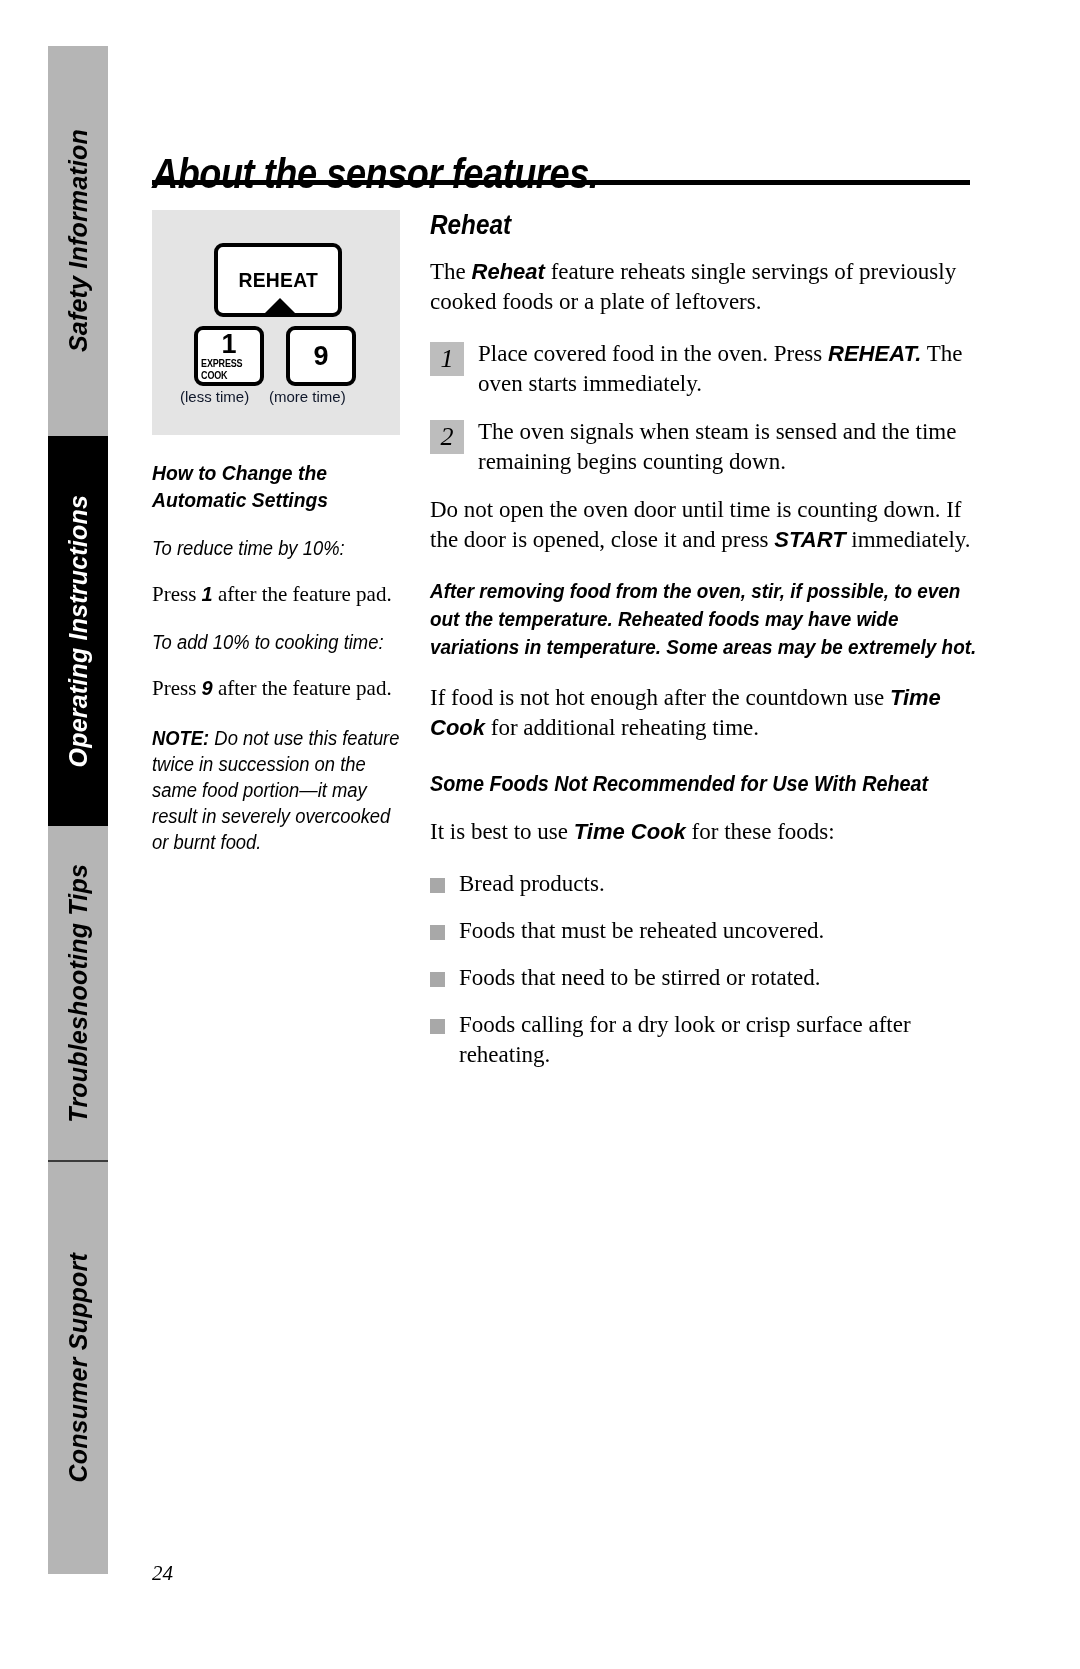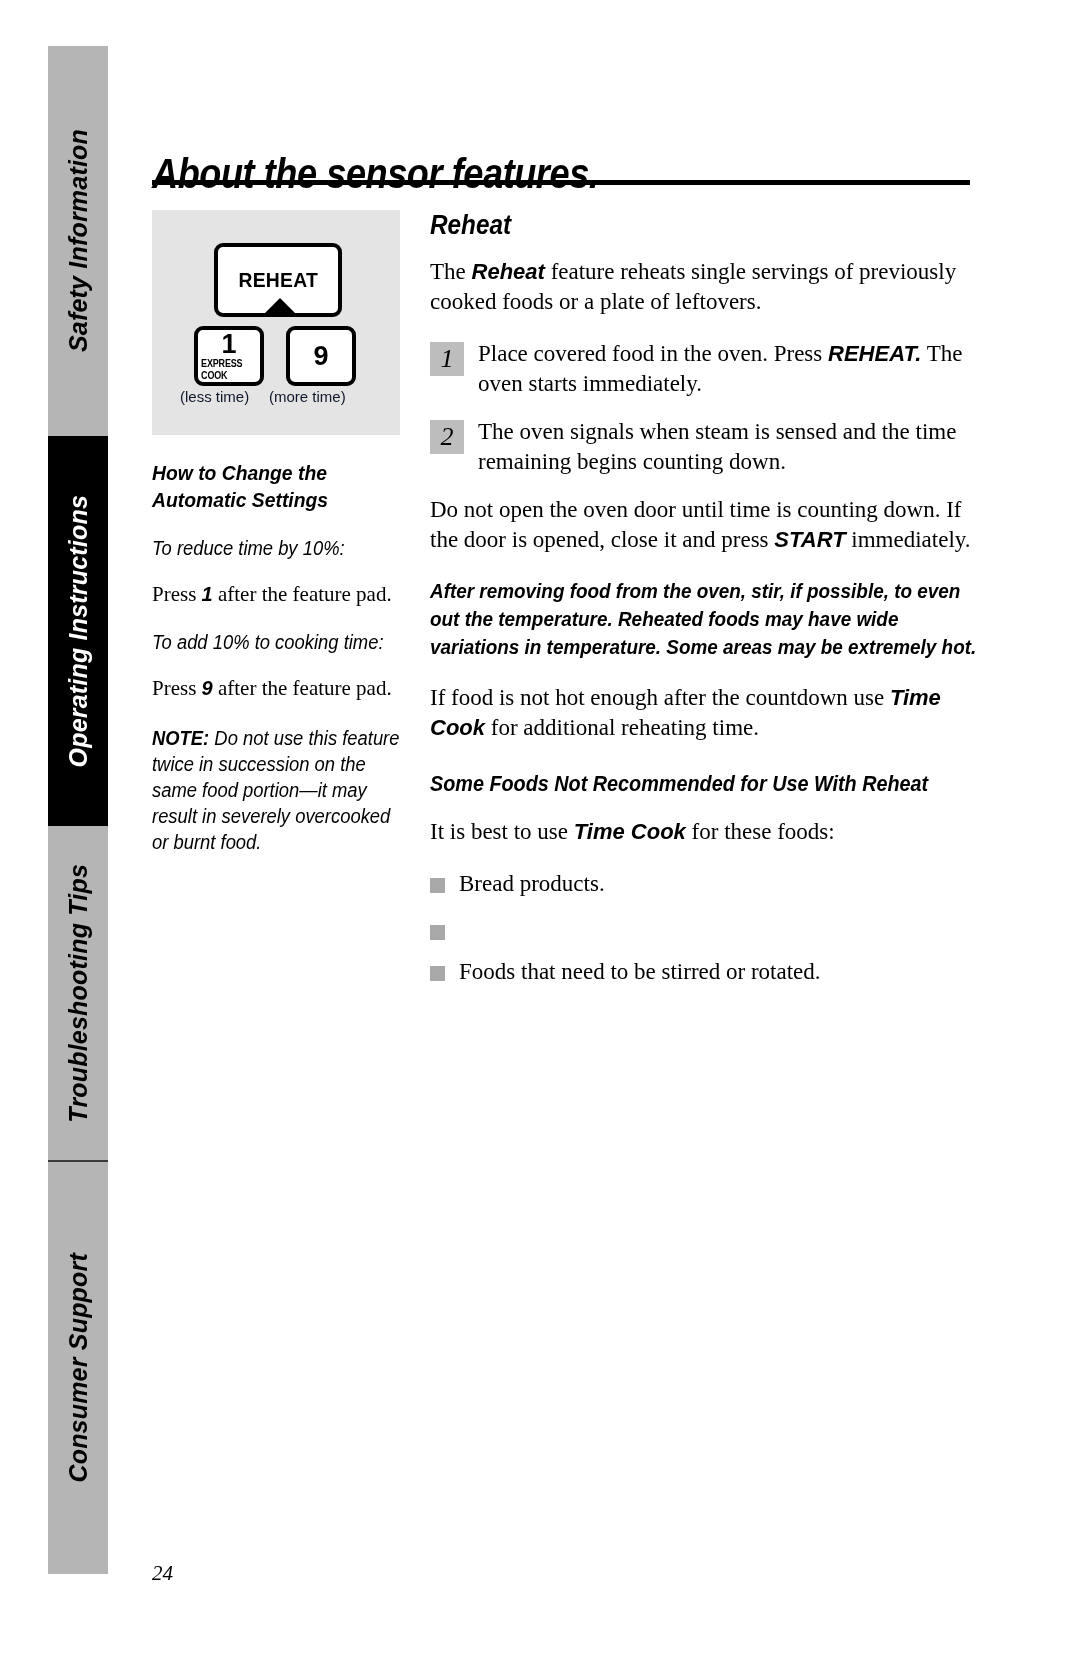--- a/index.html
+++ b/index.html
@@ -414,23 +414,28 @@
     <div class="rc-h3">Some Foods Not Recommended for Use With Reheat</div>
 
     <p class="rc-p"><span>It is best to use </span><span class="sans-bi">Time Cook</span><span> for these foods:</span></p>
 
     <div class="bullet-row">
       <div class="bullet-sq"></div>
       <div class="bullet-text">Bread products.</div>
     </div>
     <div class="bullet-row">
       <div class="bullet-sq"></div>
+      <div class="bullet-text">Foods that must be reheated uncovered.</div>
     </div>
     <div class="bullet-row">
       <div class="bullet-sq"></div>
       <div class="bullet-text">Foods that need to be stirred or rotated.</div>
     </div>
+    <div class="bullet-row">
+      <div class="bullet-sq"></div>
+      <div class="bullet-text" style="width:500px;">Foods calling for a dry look or crisp surface after reheating.</div>
+    </div>
 
   </div>
 
   <div id="page-number">24</div>
 
 </div>
 
 </body></html>

